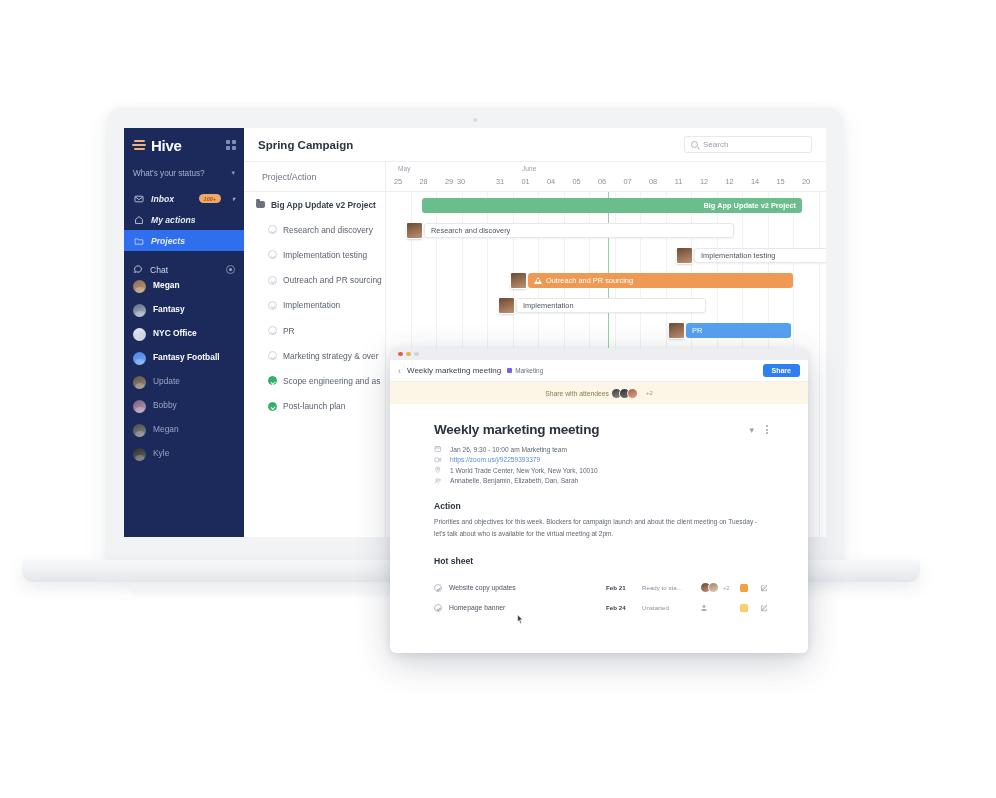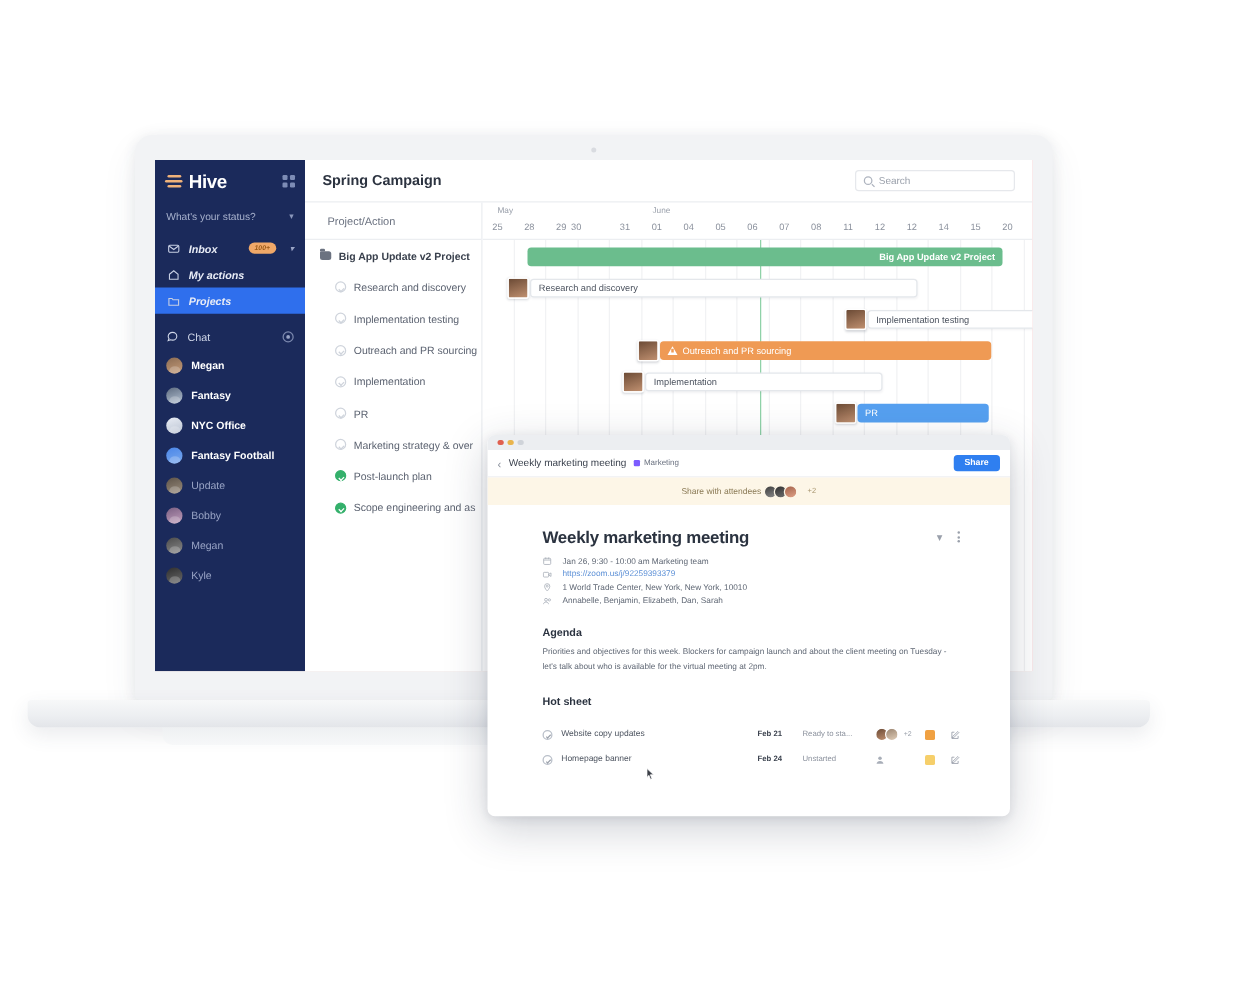--- a/index.html
+++ b/index.html
@@ -94,21 +94,21 @@
     margin-left: auto; background: #f0a868; color: #9a5a18;
     font-size: 5.5px; font-weight: bold; border-radius: 6px; padding: 1.5px 5px;
   }
   .nav-item .chev { margin-left: 4px; font-size: 6px; color: #9aa5c6; }
 
   .nav-sep { height: 8px; }
   .chat-head { display: flex; align-items: center; gap: 7px; height: 21px; padding: 0 9px; font-size: 8.6px; color: #cfd6e8; }
   .chat-head .plus { margin-left: auto; width: 9px; height: 9px; border-radius: 50%; border: 1px solid #7b88ae; position: relative; }
   .chat-head .plus:after { content: ""; position: absolute; inset: 2px; background: #9aa5c6; border-radius: 50%; }
 
-  .people-item { display: flex; align-items: center; gap: 7px; height: 24px; padding: 0 9px; font-size: 8.4px; }
+  .people-item { display: flex; gap: 7px; height: 24px; padding: 0 9px; font-size: 8.4px; }
   .people-item.bold { font-weight: bold; color: #ffffff; }
   .people-item.dim { color: #9aa5c6; }
   .avatar { width: 13px; height: 13px; border-radius: 50%; flex: 0 0 13px; background: #8894b4; overflow: hidden; position: relative; }
   .avatar.a1 { background: linear-gradient(160deg,#8a6b53,#c79d7a); }
   .avatar.a2 { background: linear-gradient(160deg,#5d6b80,#b6c3d3); }
   .avatar.a3 { background: linear-gradient(160deg,#e9edf4,#b9c2d2); }
   .avatar.a4 { background: linear-gradient(160deg,#4a86e8,#7aa9ee); }
   .avatar.a5 { background: linear-gradient(160deg,#5d5348,#9b8e7e); }
   .avatar.a6 { background: linear-gradient(160deg,#7a5f82,#c3a0bd); }
   .avatar.a7 { background: linear-gradient(160deg,#4b4b4b,#8b8b8b); }
@@ -375,25 +375,25 @@
             <div class="task-row child">
               <span class="check"></span>
               <span>PR</span>
             </div>
             <div class="task-row child">
               <span class="check"></span>
               <span>Marketing strategy &amp; over</span>
             </div>
             <div class="task-row child">
               <span class="check done"></span>
+              <span>Scope engineering and as</span>
+            </div>
+            <div class="task-row child">
+              <span class="check done"></span>
               <span>Post-launch plan</span>
-            </div>
-            <div class="task-row child">
-              <span class="check done"></span>
-              <span>Scope engineering and as</span>
             </div>
           </div>
 
           <div class="gantt">
             <div class="gantt-head">
               <div class="month-label" style="left:12px">May</div>
               <div class="month-label" style="left:136px">June</div>
               <div id="dayticks">
                   <div class="day-label" style="left: 12px;">25</div>
                   <div class="day-label" style="left: 37.5px;">28</div>
@@ -544,21 +544,21 @@
             <svg viewBox="0 0 16 16" fill="none" stroke="currentColor" stroke-width="1.4">
                 <circle cx="6" cy="6" r="2.4"></circle>
                 <path d="M1.8 13.5c0-2.3 1.9-3.6 4.2-3.6s4.2 1.3 4.2 3.6"></path>
                 <circle cx="11.8" cy="6.2" r="1.9"></circle>
               </svg>
           </span>
           <span>Annabelle, Benjamin, Elizabeth, Dan, Sarah</span>
         </div>
       </div>
 
-      <div class="sec-title">Agenda</div>
+      <div class="sec-title">Action</div>
       <div class="sec-p">Priorities and objectives for this week. Blockers for campaign launch and about the client meeting on Tuesday - let's talk about who is available for the virtual meeting at 2pm.</div>
 
       <div class="sec-title">Hot sheet</div>
       <div class="hot">
         <div class="hot-row">
           <span class="hot-check"></span>
           <span class="hot-name">Website copy updates</span>
           <span class="hot-date">Feb 21</span>
           <span class="hot-status">Ready to sta...</span>
           <span class="hot-people">

